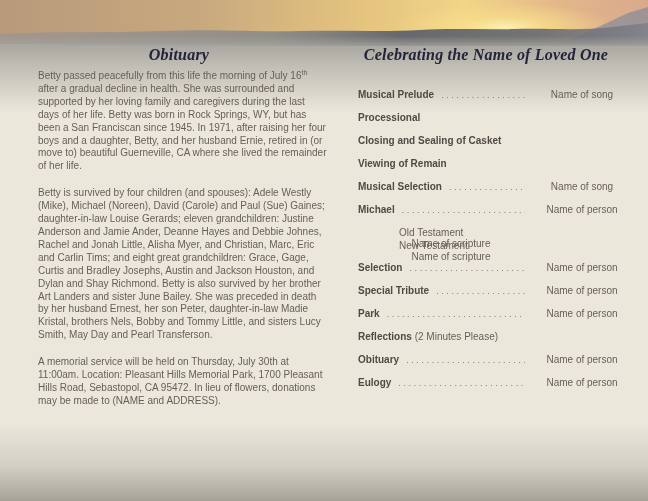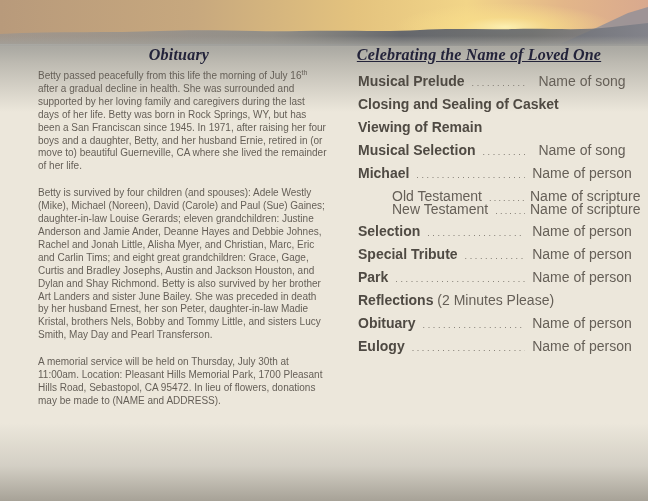--- a/index.html
+++ b/index.html
@@ -15,42 +15,42 @@
     position:absolute; bottom:0; left:0; width:648px; height:78px; pointer-events:none;
     background:linear-gradient(180deg, rgba(236,231,219,0) 0%, rgba(203,199,189,0.75) 55%, #a7a297 100%);
   }
   
   .page-title {
     position:absolute; top:46px; text-align:center;
     font-family:"Liberation Serif", serif; font-style:italic; font-weight:bold;
     font-size:16px; color:#23233a; letter-spacing:0.2px;
   }
   .title-left  { left:34px;  width:290px; }
-  .title-right { left:333px; width:292px;text-decoration:underline; }
+  .title-right { left:340px; width:292px; }
   
   .obituary-col {
     position:absolute; left:38px; top:70px; width:290px;
     font-size:10px; line-height:12.9px; color:#655f57;
   }
   .obituary-col p { margin:0 0 14px 0; }
   .sup { vertical-align:super; font-size:7px; line-height:0; }
   
-  .program-col { position:absolute; left:358px; top:73px; width:276px; font-size:14px; color:#655f57; }
+  .program-col { position:absolute; left:358px; top:89px; width:276px; font-size:10px; color:#655f57; }
   .prow { display:flex; align-items:baseline; height:13px; margin-bottom:10px; white-space:nowrap; }
   .plabel { font-weight:bold; color:#4f4a43; flex:none; }
   .psuffix { color:#655f57; flex:none; }
   .dots {
     flex:1 1 auto; overflow:hidden; white-space:nowrap;
     color:#7a746b; margin:0 5px 0 7px; letter-spacing:2.6px; font-size:9px;
   }
   .dots::before { content:"......................................................................"; }
   .pvalue { flex:none; width:104px; text-align:center; color:#655f57; }
   .scripture-block { margin-bottom:10px; }
   .scripture-block .head { margin-bottom:0; }
-  .sub { padding-left:34px; margin-bottom:0; height:12.6px; }
+  .sub { padding-left:34px; margin-bottom:0; height:12.6px;flex-direction:column; }
   .sub .plabel { font-weight:normal; color:#655f57; }
   .sub .dots { letter-spacing:2.2px; }
 </style>
 </head>
 <body>
 
 <div class="banner-top">
   <svg width="648" height="112" viewBox="0 0 648 112" xmlns="http://www.w3.org/2000/svg">
     <defs>
       <linearGradient id="sky" x1="0" y1="0" x2="1" y2="0">
@@ -98,20 +98,23 @@
 </div>
 
 <div class="program-col">
 
   <div class="prow">
     <span class="plabel">Musical Prelude</span>
     <span class="dots"></span>
     <span class="pvalue">Name of song</span>
   </div>
 
+  <div class="prow">
+    <span class="plabel">Processional</span>
+  </div>
 
   <div class="prow">
     <span class="plabel">Closing and Sealing of Casket</span>
   </div>
 
   <div class="prow">
     <span class="plabel">Viewing of Remain</span>
   </div>
 
   <div class="prow">

